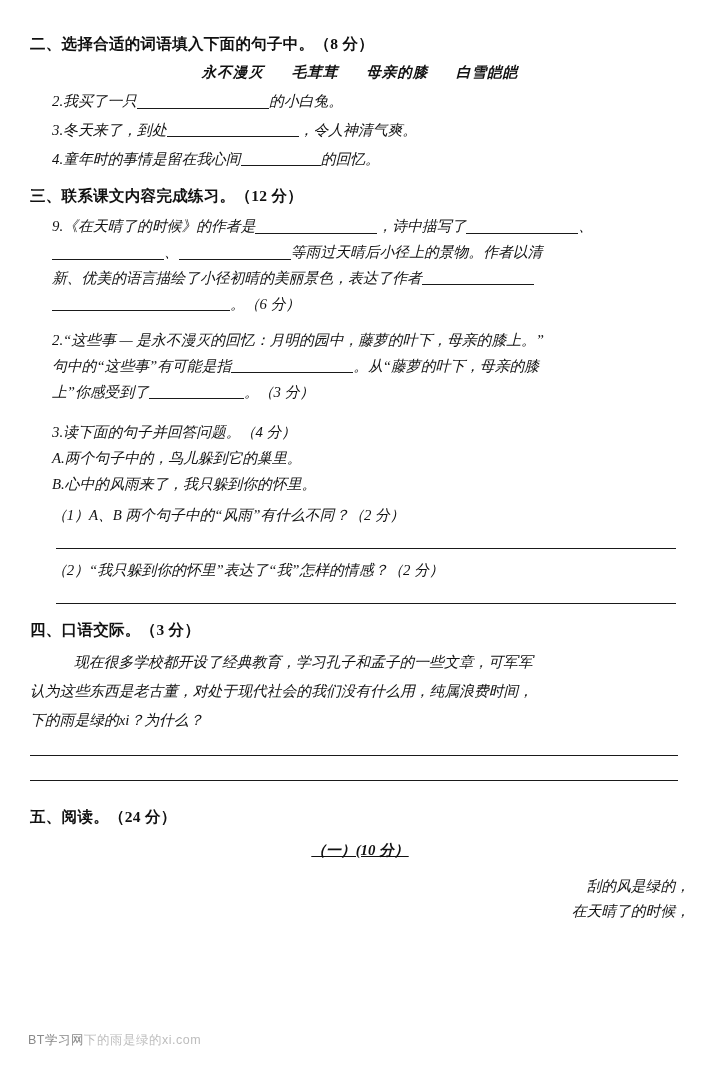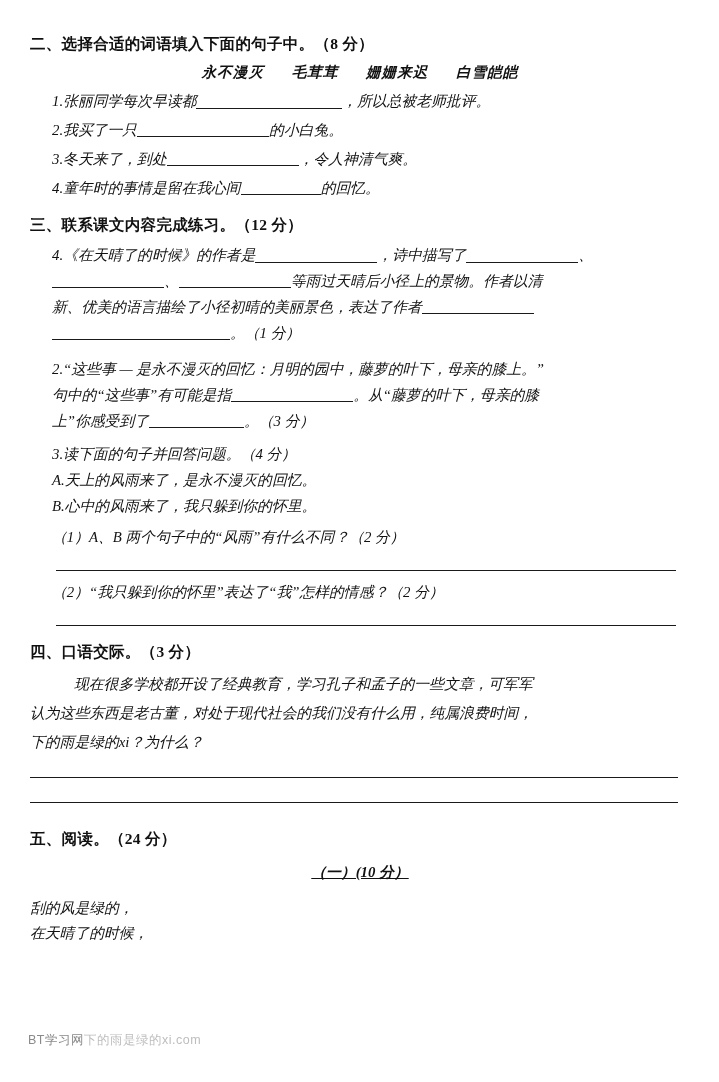--- a/index.html
+++ b/index.html
@@ -88,21 +88,21 @@
   .ruleline.w-full { width: 648px; }
   .ruleline.w-sub { width: 620px; margin-left: 26px; }
   .sec3 .q { margin-bottom: 2px; }
   .centered {
     text-align: center;
     font-size: 14.8px;
     font-style: italic;
     font-weight: bold;
   }
   .poem {
-    text-align: left;
+    text-align: right;
     font-style: italic;
     font-size: 14.8px;
     line-height: 1.7;
   }
   .watermark {
     position: absolute;
     left: 0;
     top: 1032px;
     width: 719px;
     text-align: left;
@@ -120,65 +120,62 @@
 </head>
 <body>
 
 <div class="page">
   <div class="content">
 
     <div class="sec2">
       <div class="sec-head">二、选择合适的词语填入下面的句子中。（8 分）</div>
 
       <div class="wordbank">
-        <span>永不漫灭</span><span>毛茸茸</span><span>姗姗来迟</span><span>白雪皑皑</span>
-      </div>
-
-      <div class="q indent">
-        <span>1.张丽同学每次早读都</span><span class="blank b145"></span><span>，所以总被老师批评。</span>
-      </div>
+        <span>永不漫灭</span><span>毛茸茸</span><span>母亲的膝</span><span>白雪皑皑</span>
+      </div>
+
       <div class="q indent">
         <span>2.我买了一只</span><span class="blank b130"></span><span>的小白兔。</span>
       </div>
       <div class="q indent">
         <span>3.冬天来了，到处</span><span class="blank b130"></span><span>，令人神清气爽。</span>
       </div>
       <div class="q indent">
         <span>4.童年时的事情是留在我心间</span><span class="blank b80"></span><span>的回忆。</span>
       </div>
     </div>
 
     <div class="sec3" style="margin-top:14px;">
       <div class="sec-head">三、联系课文内容完成练习。（12 分）</div>
 
       <div class="q indent">
-        <span>4.《在天晴了的时候》的作者是</span><span class="blank b120"></span><span>，诗中描写了</span><span class="blank b110"></span><span>、</span>
+        <span>9.《在天晴了的时候》的作者是</span><span class="blank b120"></span><span>，诗中描写了</span><span class="blank b110"></span><span>、</span>
       </div>
       <div class="q indent">
         <span class="blank b110"></span><span>、</span><span class="blank b110"></span><span>等雨过天晴后小径上的景物。作者以清</span>
       </div>
       <div class="q indent">
         <span>新、优美的语言描绘了小径初晴的美丽景色，表达了作者</span><span class="blank b110"></span>
       </div>
       <div class="q indent">
-        <span class="blank b175"></span><span>。（1 分）</span>
+        <span class="blank b175"></span><span>。（6 分）</span>
       </div>
 
       <div class="q indent" style="margin-top:12px;">
         <span>2.“这些事 — 是永不漫灭的回忆：月明的园中，藤萝的叶下，母亲的膝上。”</span>
       </div>
       <div class="q indent">
         <span>句中的“这些事”有可能是指</span><span class="blank b120"></span><span>。从“藤萝的叶下，母亲的膝</span>
       </div>
       <div class="q indent">
         <span>上”你感受到了</span><span class="blank b95"></span><span>。（3 分）</span>
       </div>
 
-      <div class="q indent" style="margin-top:9px;">3.读下面的句子并回答问题。（4 分）</div>
-      <div class="q indent">A.天上的风雨来了，是永不漫灭的回忆。</div>
+      <div class="q indent" style="margin-top:16px;">3.读下面的句子并回答问题。（4 分）</div>
+      <div class="q indent">A.两个句子中的，鸟儿躲到它的巢里。</div>
       <div class="q indent">B.心中的风雨来了，我只躲到你的怀里。</div>
 
       <div class="q indent" style="margin-top:7px;">（1）A、B 两个句子中的“风雨”有什么不同？（2 分）</div>
       <div class="ruleline w-sub"></div>
 
       <div class="q indent" style="margin-top:10px;">（2）“我只躲到你的怀里”表达了“我”怎样的情感？（2 分）</div>
       <div class="ruleline w-sub"></div>
     </div>
 
     <div class="sec4" style="margin-top:16px;">

